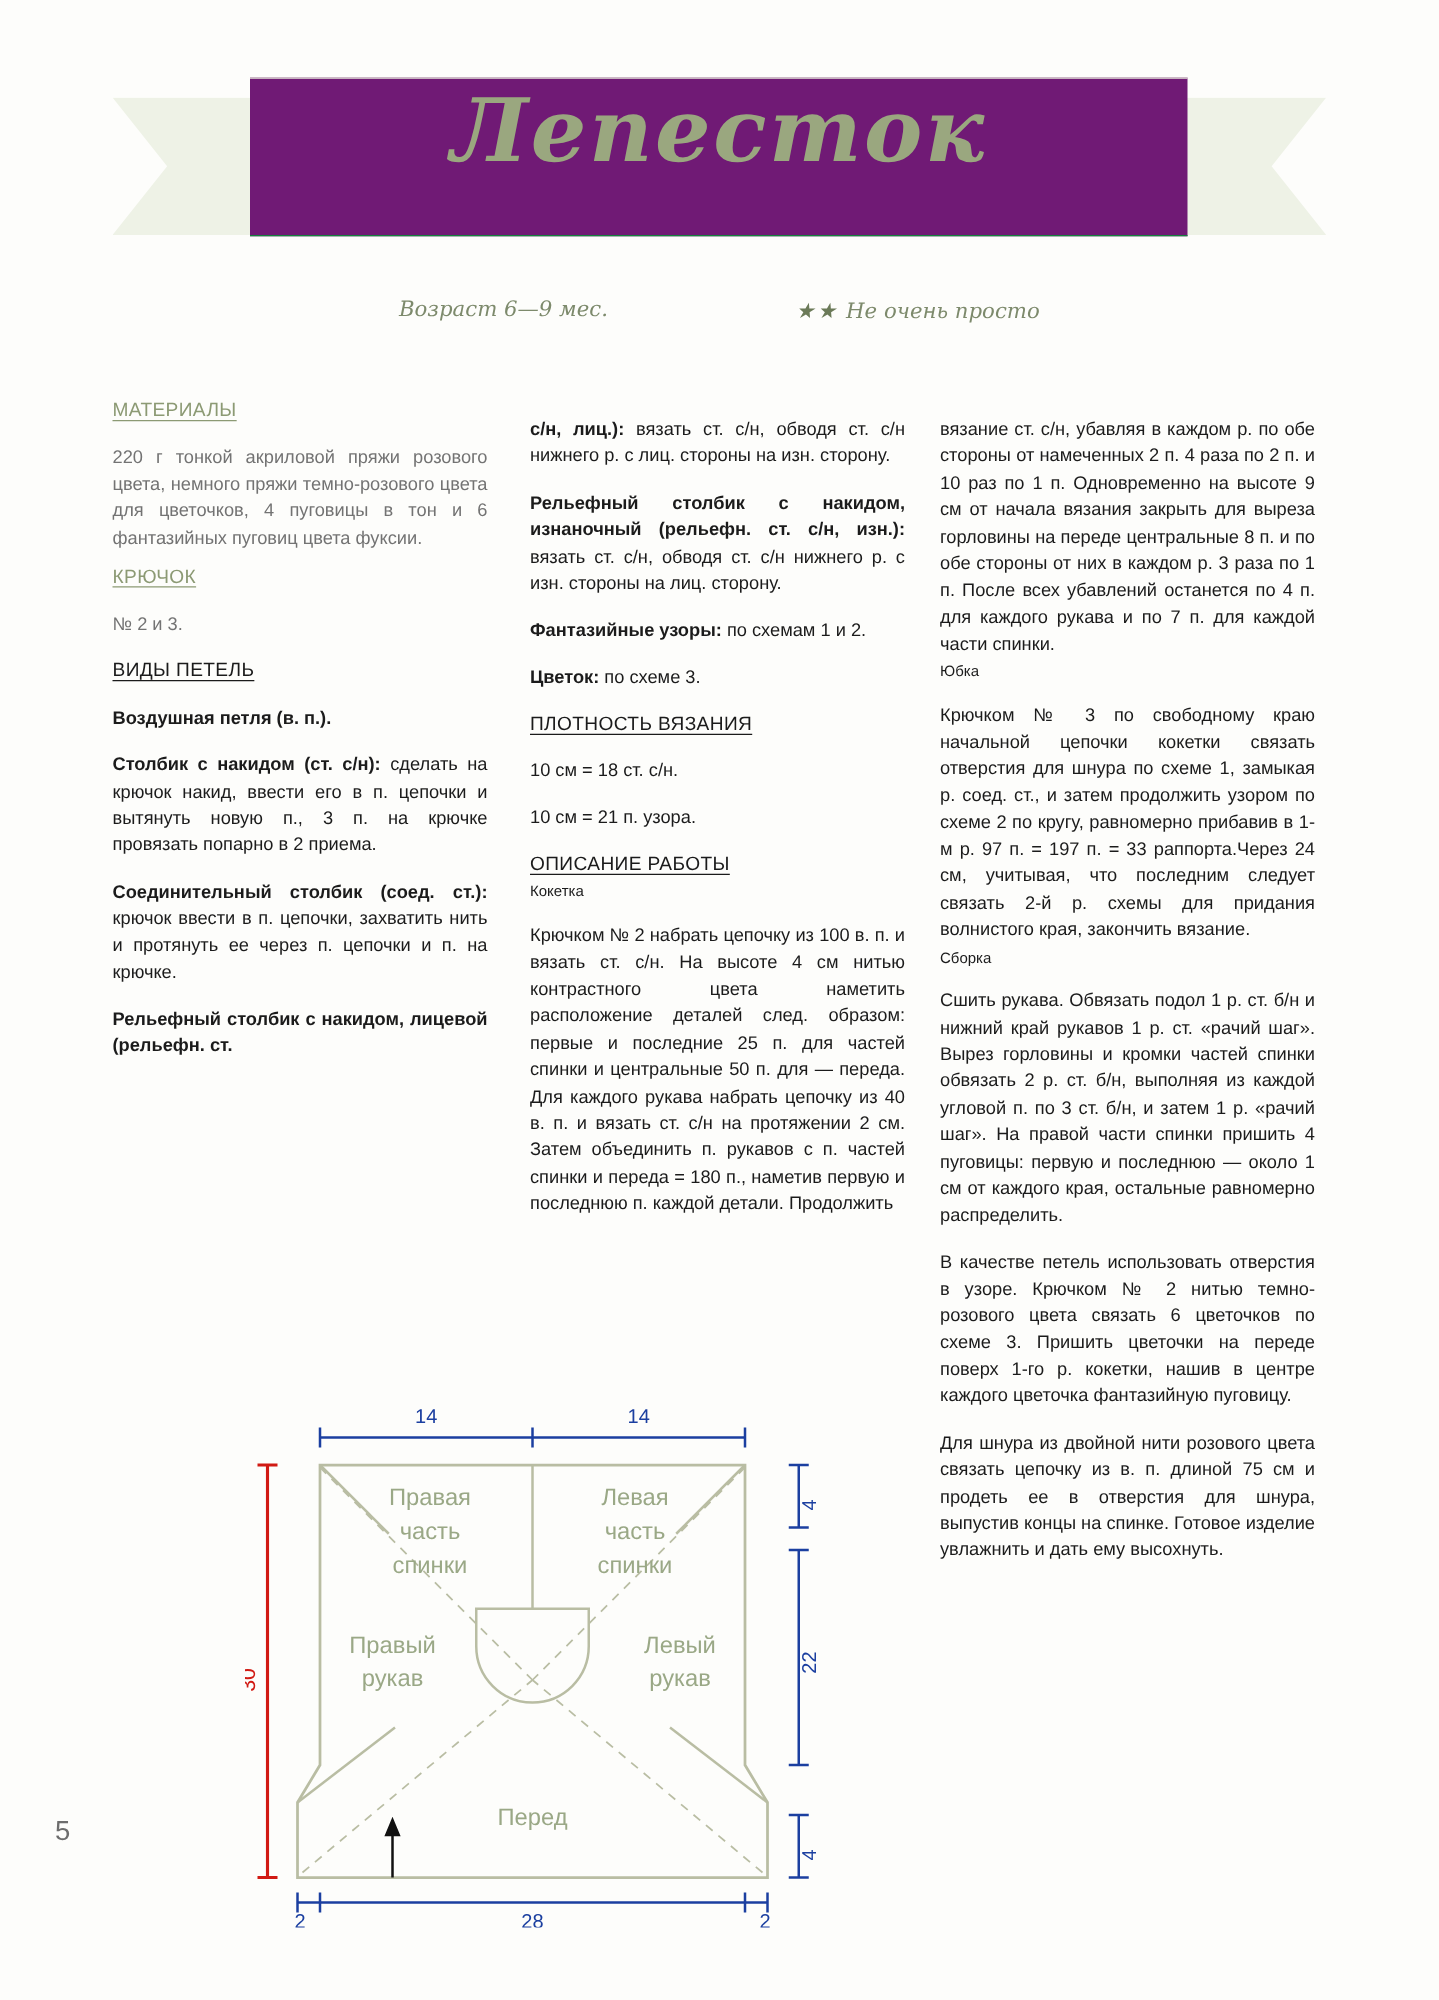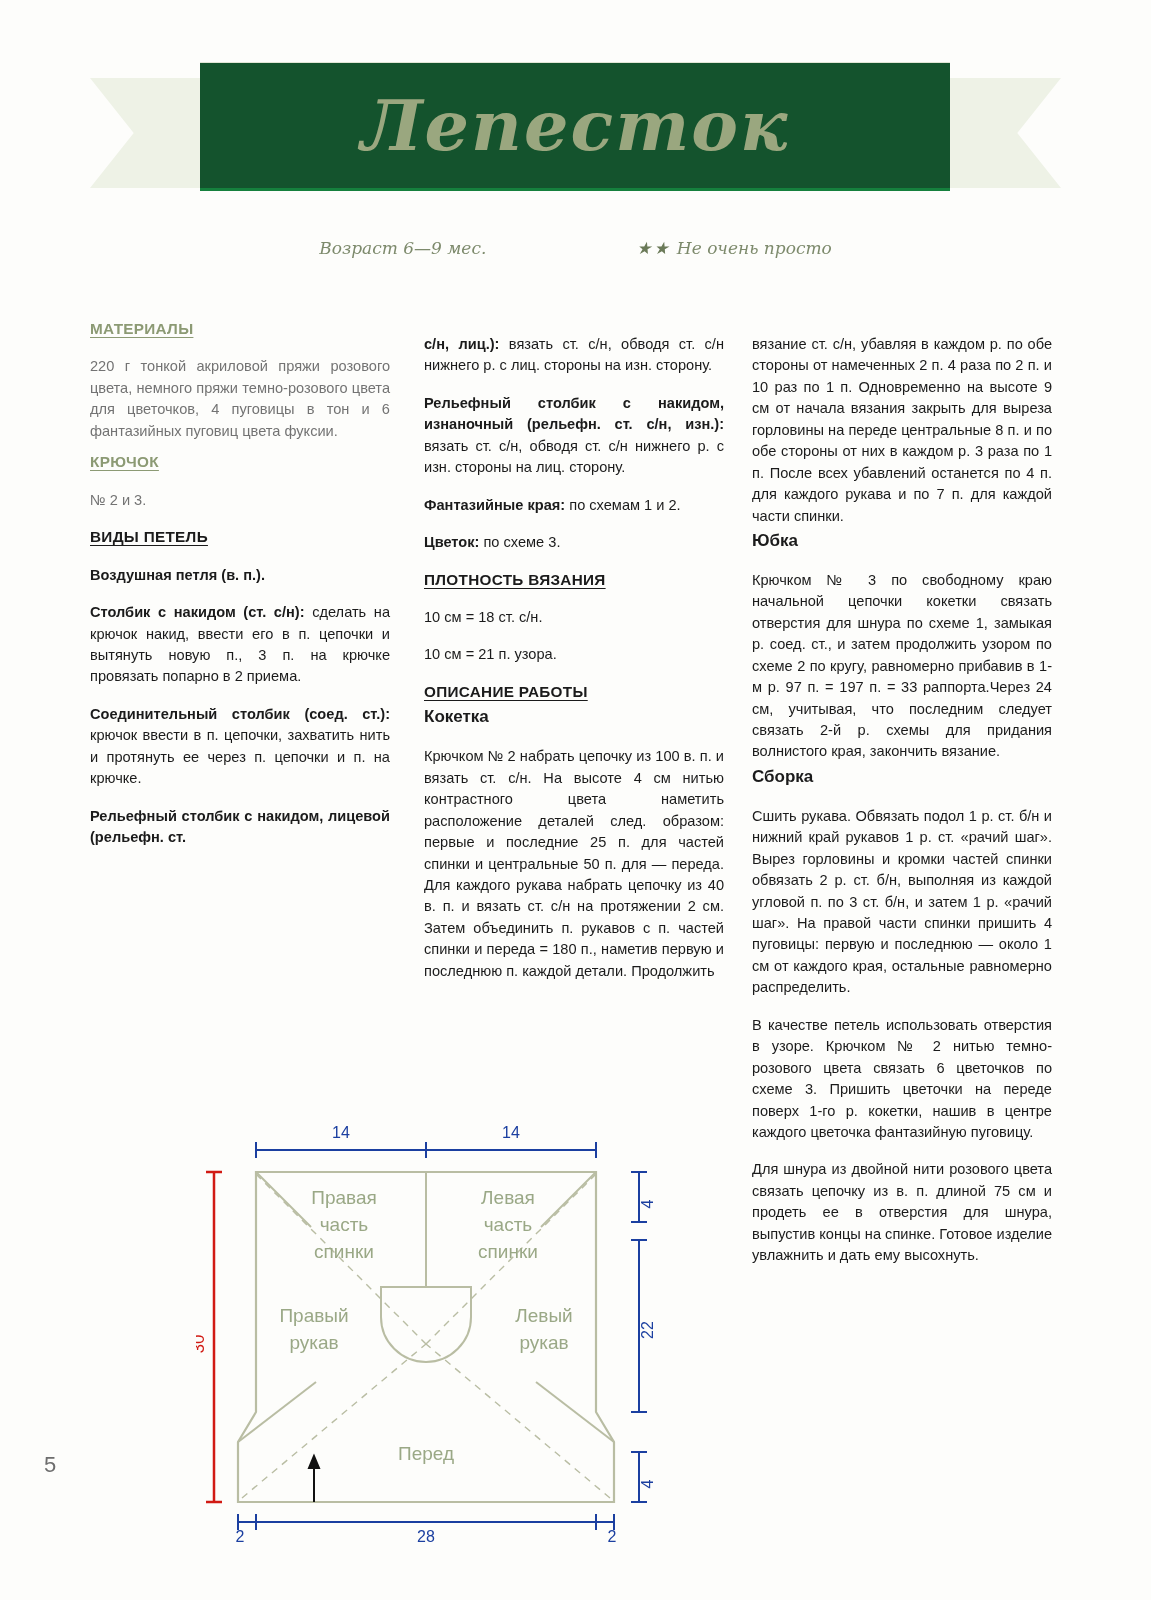--- a/index.html
+++ b/index.html
@@ -14,23 +14,23 @@
   
   .banner-wrap{position:absolute;left:0;top:48px;width:1151px;height:160px;}
   .ribbon-left,.ribbon-right{
     position:absolute;top:30px;width:115px;height:110px;
     background:#eef2e6;
   }
   .ribbon-left{left:90px;clip-path:polygon(0 0,100% 0,100% 100%,0 100%,38% 50%);}
   .ribbon-right{right:90px;clip-path:polygon(0 0,100% 0,62% 50%,100% 100%,0 100%);}
   .banner{
     position:absolute;left:200px;top:14px;width:750px;height:125px;
-    background:#14532d;
-    border-top:1px solid #e2e6d6;border-bottom:3px solid #15803d;
-    display:flex;align-items:center;justify-content:center;
+    background:#701a75;
+    border-top:1px solid #e2e6d6;border-bottom:1px solid #15803d;
+    display:flex;align-items:flex-start;justify-content:center;
   }
   .banner-title{
     font-family:"DejaVu Serif", serif;
     font-style:italic;font-weight:bold;
     font-size:70px;color:#9aa77f;letter-spacing:2px;
   }
   
   .subrow{
     position:absolute;top:238px;left:0;width:1151px;
     display:flex;justify-content:center;gap:150px;
@@ -39,24 +39,24 @@
   }
   .stars{color:#6b7a58;letter-spacing:2px;margin-right:6px;}
   
   .cols{position:absolute;top:318px;left:0;width:1151px;height:1240px;}
   .col{position:absolute;top:0;width:300px;font-size:14.6px;line-height:1.47;text-align:justify;}
   .col1{left:90px;}
   .col2{left:424px;}
   .col3{left:752px;}
   .col p{margin:16px 0 1px 0;}
   h3{
-    margin:0 0 2px 0;font-size:15.3px;font-weight:bold;letter-spacing:.3px;
+    margin:0 0 2px 0;font-size:15.3px;font-weight:normal;letter-spacing:.3px;
     text-decoration:underline;text-underline-offset:3px;
   }
-  h4{margin:2px 0 1px 0;font-size:17px;font-weight:bold;}
+  h4{margin:2px 0 1px 0;font-size:12px;font-weight:normal;}
   .green h3{color:#8c9a74;}
   .green p{color:#737373;}
   .b{font-weight:bold;}
   .sp{height:14px;}
   .sp-s{height:8px;}
   
   .schem{position:absolute;left:196px;top:1112px;width:470px;height:430px;}
   .schem svg{display:block;}
   
   .pageno{position:absolute;left:44px;top:1452px;font-size:22px;color:#6d6d6d;}
@@ -93,21 +93,21 @@
     <h3>ВИДЫ ПЕТЕЛЬ</h3>
     <p><span class="b">Воздушная петля (в. п.).</span></p>
     <p><span class="b">Столбик с накидом (ст. с/н):</span><span> сделать на крючок накид, ввести его в п. цепочки и вытянуть новую п., 3 п. на крючке провязать попарно в 2 приема.</span></p>
     <p><span class="b">Соединительный столбик (соед. ст.):</span><span> крючок ввести в п. цепочки, захватить нить и протянуть ее через п. цепочки и п. на крючке.</span></p>
     <p><span class="b">Рельефный столбик с накидом, лицевой (рельефн. ст.</span></p>
   </div>
 
   <div class="col col2">
     <p><span class="b">с/н, лиц.):</span><span> вязать ст. с/н, обводя ст. с/н нижнего р. с лиц. стороны на изн. сторону.</span></p>
     <p><span class="b">Рельефный столбик с накидом, изнаночный (рельефн. ст. с/н, изн.):</span><span> вязать ст. с/н, обводя ст. с/н нижнего р. с изн. стороны на лиц. сторону.</span></p>
-    <p><span class="b">Фантазийные края:</span><span> по схемам 1 и 2.</span></p>
+    <p><span class="b">Фантазийные узоры:</span><span> по схемам 1 и 2.</span></p>
     <p><span class="b">Цветок:</span><span> по схеме 3.</span></p>
     <div class="sp"></div>
     <h3>ПЛОТНОСТЬ ВЯЗАНИЯ</h3>
     <p>10 см = 18 ст. с/н.</p>
     <p>10 см = 21 п. узора.</p>
     <div class="sp"></div>
     <h3>ОПИСАНИЕ РАБОТЫ</h3>
     <h4>Кокетка</h4>
     <p>Крючком № 2 набрать цепочку из 100 в. п. и вязать ст. с/н. На высоте 4 см нитью контрастного цвета наметить расположение деталей след. образом: первые и последние 25 п. для частей спинки и центральные 50 п. для — переда. Для каждого рукава набрать цепочку из 40 в. п. и вязать ст. с/н на протяжении 2 см. Затем объединить п. рукавов с п. частей спинки и переда = 180 п., наметив первую и последнюю п. каждой детали. Продолжить</p>
   </div>

